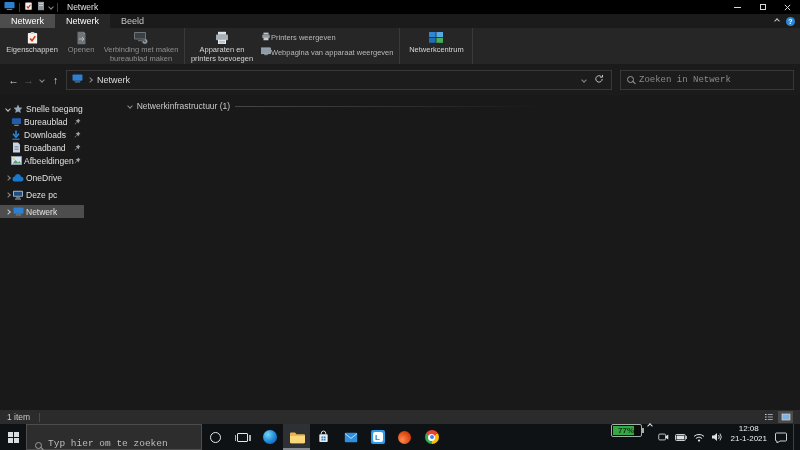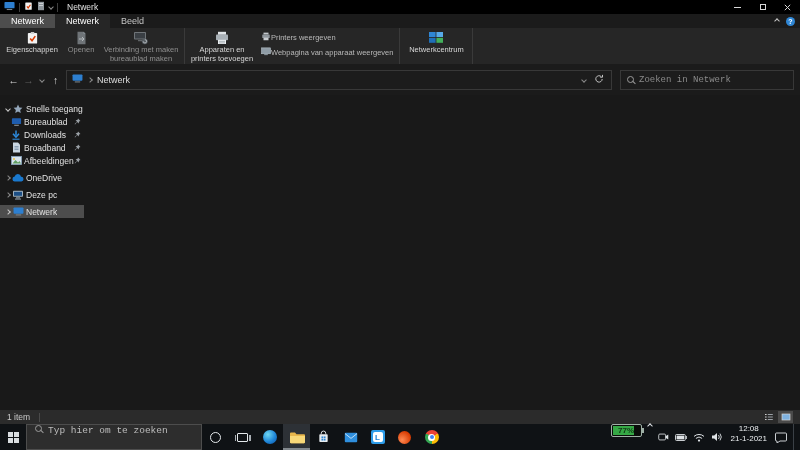--- a/index.html
+++ b/index.html
@@ -91,21 +91,21 @@
   .sb-views { margin-left:auto; display:flex; gap:2px; }
   .sb-view { width:15px; height:12px; display:flex; align-items:center; justify-content:center; }
   .sb-view.active { background:#4a4a4a; }
 
   
   #taskbar { position:absolute; left:0; right:0; bottom:0; height:26px; background:#0f1215;
              display:flex; align-items:stretch; }
   .tk-start { width:26px; display:flex; align-items:center; justify-content:center; }
   .win-logo { width:11px; height:11px; display:grid; grid-template-columns:5px 5px; grid-template-rows:5px 5px; gap:1px; }
   .win-logo div { background:#d9dde0; }
-  .tk-search { width:176px; background:#2d2d2d; border:1px solid #4d4d4d; display:flex; align-items:flex-start;
+  .tk-search { width:176px; background:#2d2d2d; border:1px solid #4d4d4d; display:flex; align-items:flex-end;
                gap:6px; padding:0 8px; }
   .tk-search .field-input { font-size:9.5px; color:#cfcfcf; }
   .tk-search .field-input::placeholder { color:#bdbdbd; }
   .tk-btn { width:27px; display:flex; align-items:center; justify-content:center; }
   .tk-btn.active-app { background:#2d3136; box-shadow:inset 0 -2px 0 #82888d; }
   .cortana-ic { width:11px; height:11px; border:1.3px solid #e4e8eb; border-radius:50%; }
   .tv-ic { width:11px; height:9px; border:1px solid #e4e8eb; border-radius:1px; position:relative; }
   .tv-ic::before, .tv-ic::after { content:""; position:absolute; top:1.5px; width:1.5px; height:6px; background:#aab0b5; }
   .tv-ic::before { left:-3.5px; } .tv-ic::after { right:-3.5px; }
   .edge-ic { width:14px; height:14px; border-radius:50%;
@@ -425,20 +425,25 @@
         <svg width="11" height="9" viewBox="0 0 12 10">
             <rect x="0.5" y="0.5" width="11" height="7" rx="1" fill="#2d7fd0"></rect>
             <rect x="3" y="8.2" width="6" height="1.2" fill="#7a8288"></rect>
           </svg>
       </span>
       <span class="slabel">Netwerk</span>
     </div>
   </div>
 
   <div class="content">
+    <div class="group-header">
+      <span class="cv down dim"></span>
+      <span>Netwerkinfrastructuur (1)</span>
+      <span class="gh-line"></span>
+    </div>
   </div>
 </div>
 
 <div id="statusbar">
   <span>1 item</span>
   <span class="sb-sep"></span>
   <div class="sb-views">
     <div class="sb-view">
       <svg width="10" height="10" viewBox="0 0 10 10">
           <path d="M1 2.5h1.6M1 5h1.6M1 7.5h1.6" stroke="#cfcfcf" stroke-width="1"></path>

